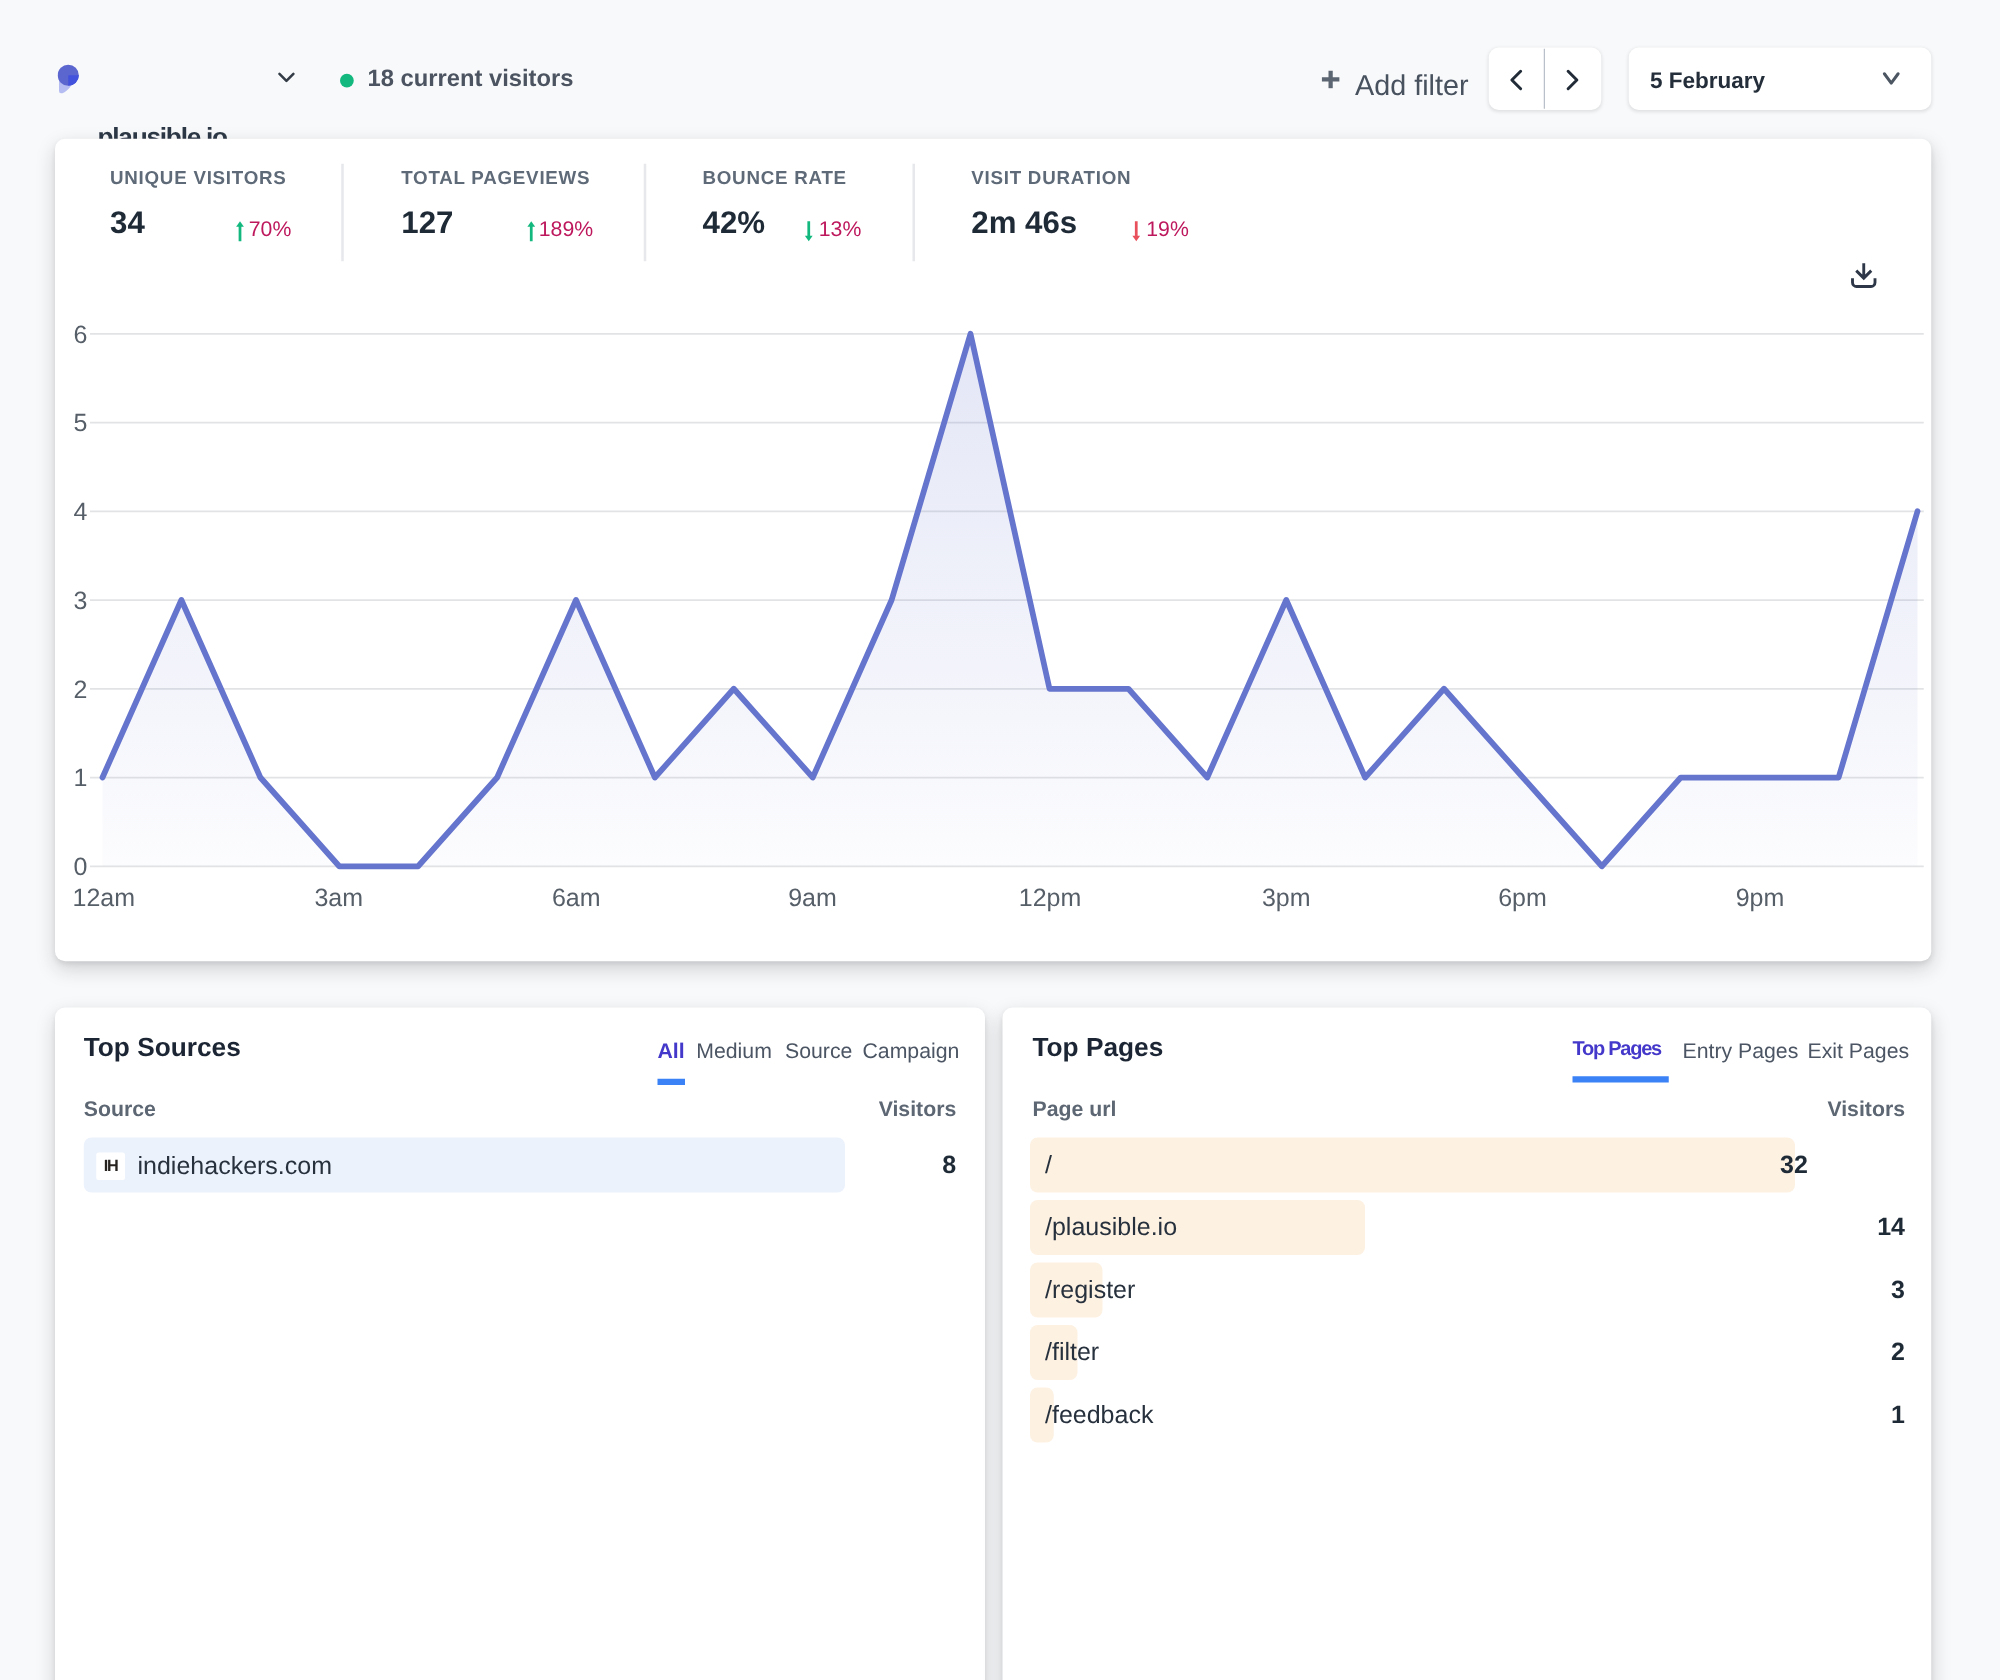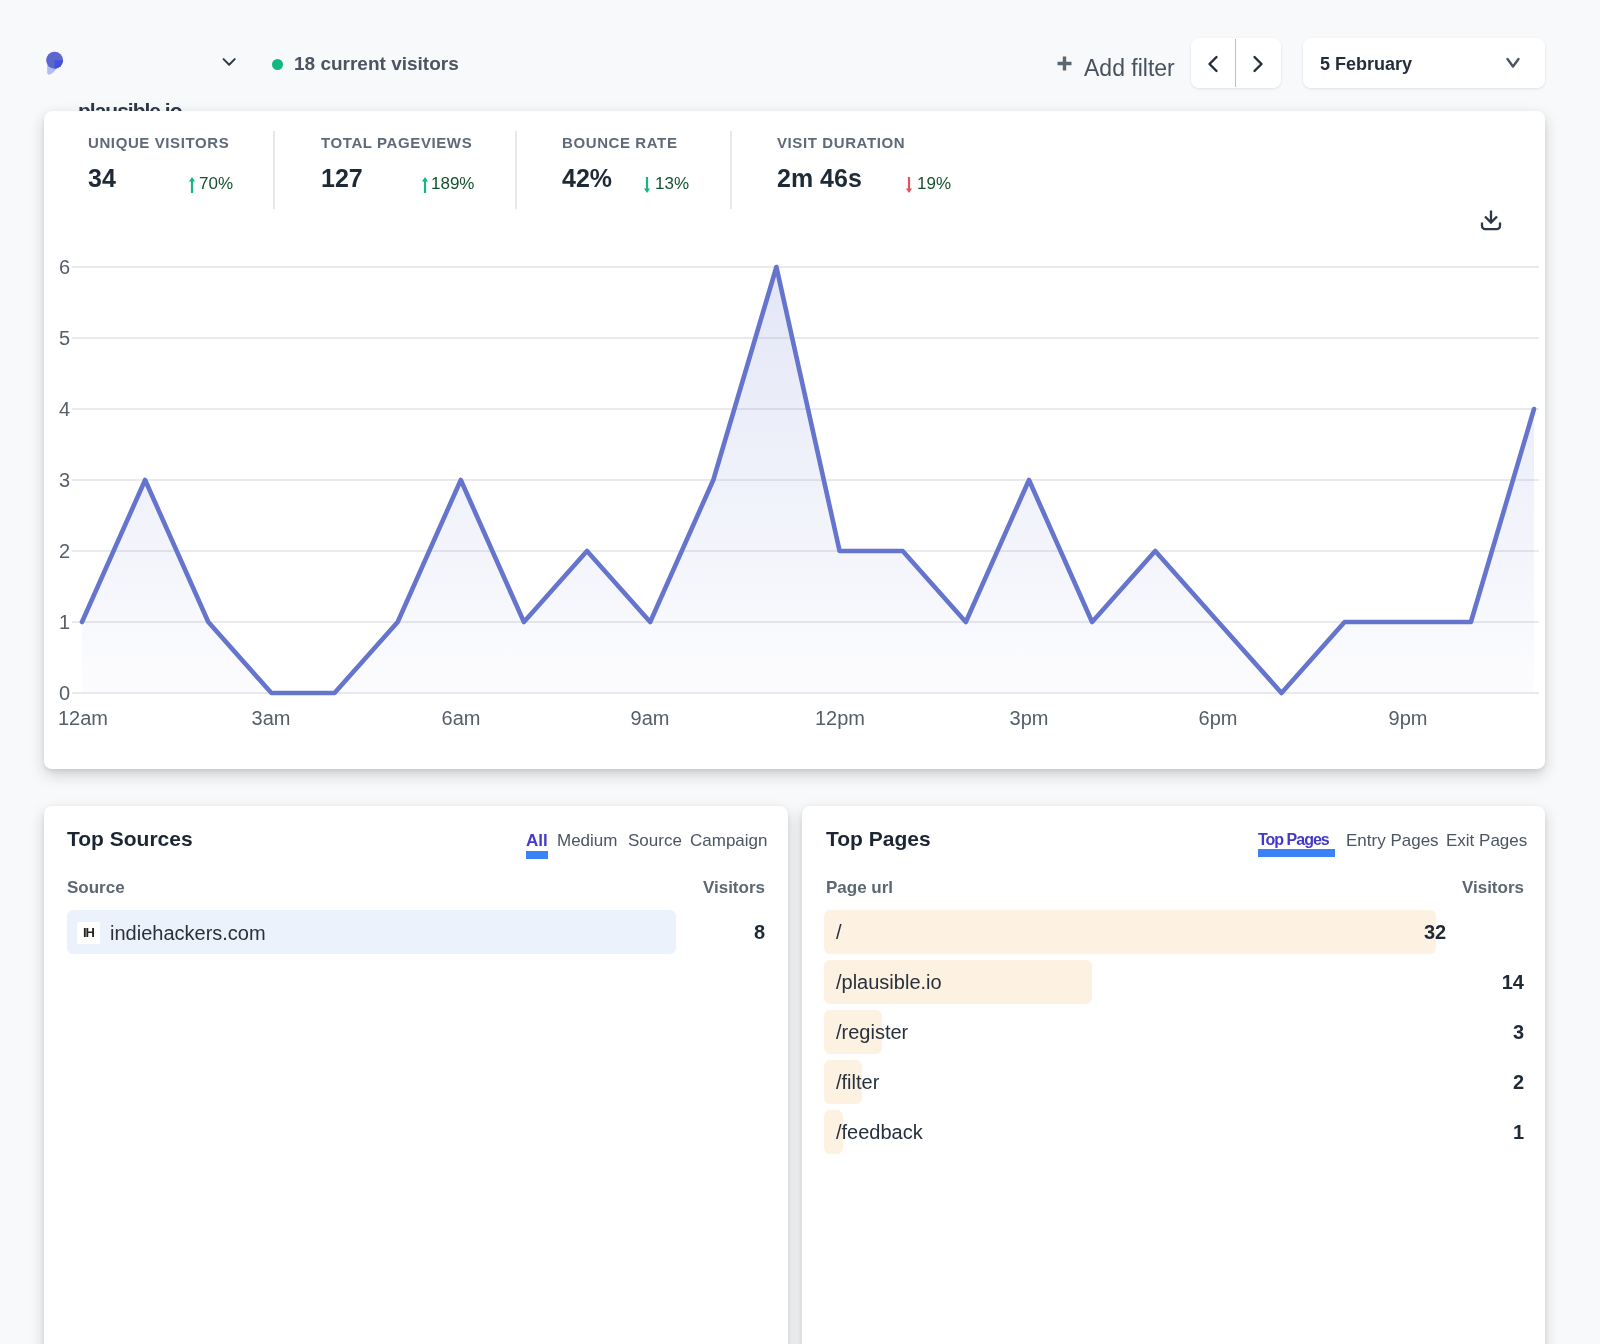--- a/index.html
+++ b/index.html
@@ -1,24 +1,24 @@
 <!DOCTYPE html>
 <html><head>
 <meta charset="utf-8">
 <style>
 * { box-sizing: border-box; margin:0; padding:0; }
 html,body { width:1600px; height:1344px; background:#f8f9fa; font-family:"Liberation Sans",sans-serif; overflow:hidden; position:relative; }
 .abs { position:absolute; }
 .card { position:absolute; background:#fff; border-radius:8px; box-shadow:0 6px 15px rgba(25,30,40,0.18), 0 2px 4px rgba(0,0,0,0.08); }
 .statlabel { font-size:15px; font-weight:bold; letter-spacing:0.6px; color:#5f6a78; white-space:nowrap; }
 .statval { font-size:25px; font-weight:bold; color:#1f2a37; white-space:nowrap; }
-.statchg { font-size:17px; color:#14532d; white-space:nowrap; }
+.statchg { font-size:17px; color:#be185d; white-space:nowrap; }
 .vdiv { position:absolute; width:2px; background:#e6e8ec; top:131px; height:78px; }
 .tab { font-size:17px; color:#4b5563; }
-.tabactive { font-size:17px; color:#4338ca; font-weight:bold; border-bottom:8px solid #3b82f6; padding-bottom:0; }
+.tabactive { font-size:17px; color:#4338ca; font-weight:bold; border-bottom:5px solid #3b82f6; padding-bottom:12px; }
 .colhdr { font-size:17px; font-weight:bold; color:#5d6773; }
 .rowtxt { font-size:20px; color:#27313d; }
 .rowval { font-size:20px; font-weight:bold; color:#1f2a37; }
 .h2 { font-size:21px; font-weight:bold; color:#1b2533; }
 </style>
 </head>
 <body>
 
 <svg class="abs" style="left:46px;top:51px;" width="20" height="25" viewBox="0 0 20 25">
   <path d="M1.2 11 L1.2 21.6 Q1.2 24.3 3.9 23.5 C7.3 22.1 10.6 18.7 12.4 14.7 L5.5 9.5 Z" fill="#9aa4ed" opacity="0.72"></path>

